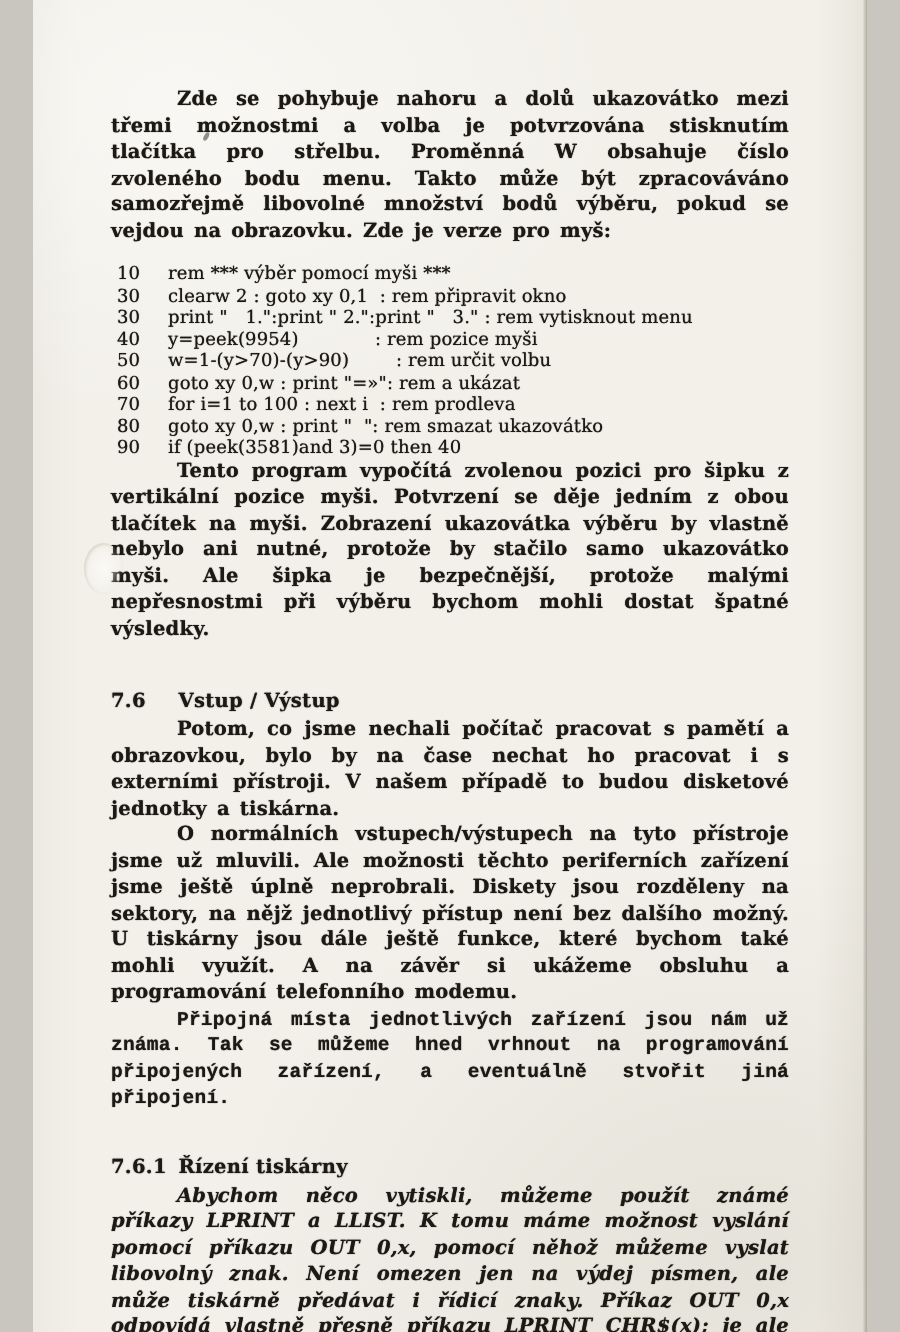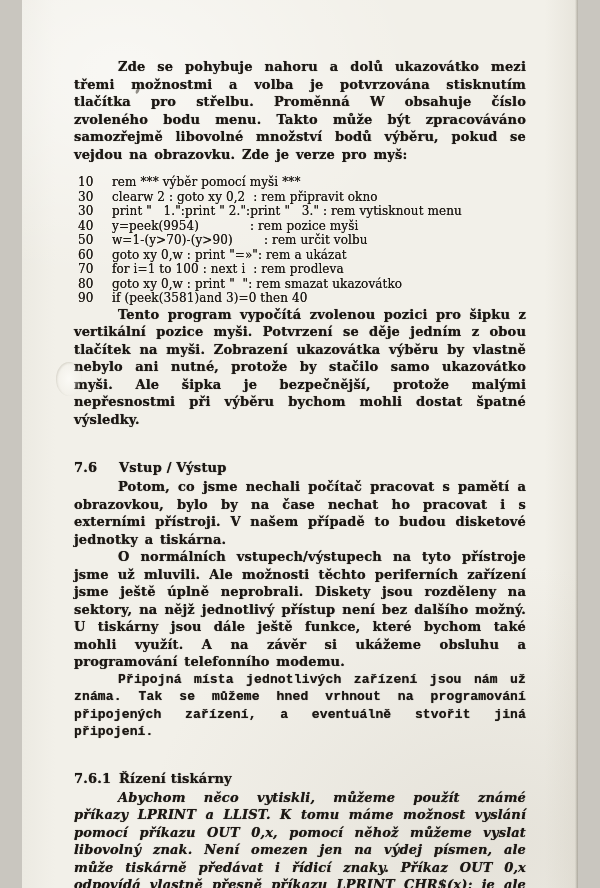--- a/index.html
+++ b/index.html
@@ -115,21 +115,21 @@
 
     <p class="body">Zde se pohybuje nahoru a dolů ukazovátko mezi třemi možnostmi a volba je potvrzována stisknutím tlačítka pro střelbu. Proměnná W obsahuje číslo zvoleného bodu menu. Takto může být zpracováváno samozřejmě libovolné množství bodů výběru, pokud se vejdou na obrazovku. Zde je verze pro myš:</p>
 
     <div class="code">
       <div class="code-line">
         <span class="ln">10</span>
         <span class="ct">rem *** výběr pomocí myši ***</span>
       </div>
       <div class="code-line">
         <span class="ln">30</span>
-        <span class="ct">clearw 2 : goto xy 0,2  : rem připravit okno</span>
+        <span class="ct">clearw 2 : goto xy 0,1  : rem připravit okno</span>
       </div>
       <div class="code-line">
         <span class="ln">30</span>
         <span class="ct">print "   1.":print " 2.":print "   3." : rem vytisknout menu</span>
       </div>
       <div class="code-line">
         <span class="ln">40</span>
         <span class="ct">y=peek(9954)             : rem pozice myši</span>
       </div>
       <div class="code-line">

